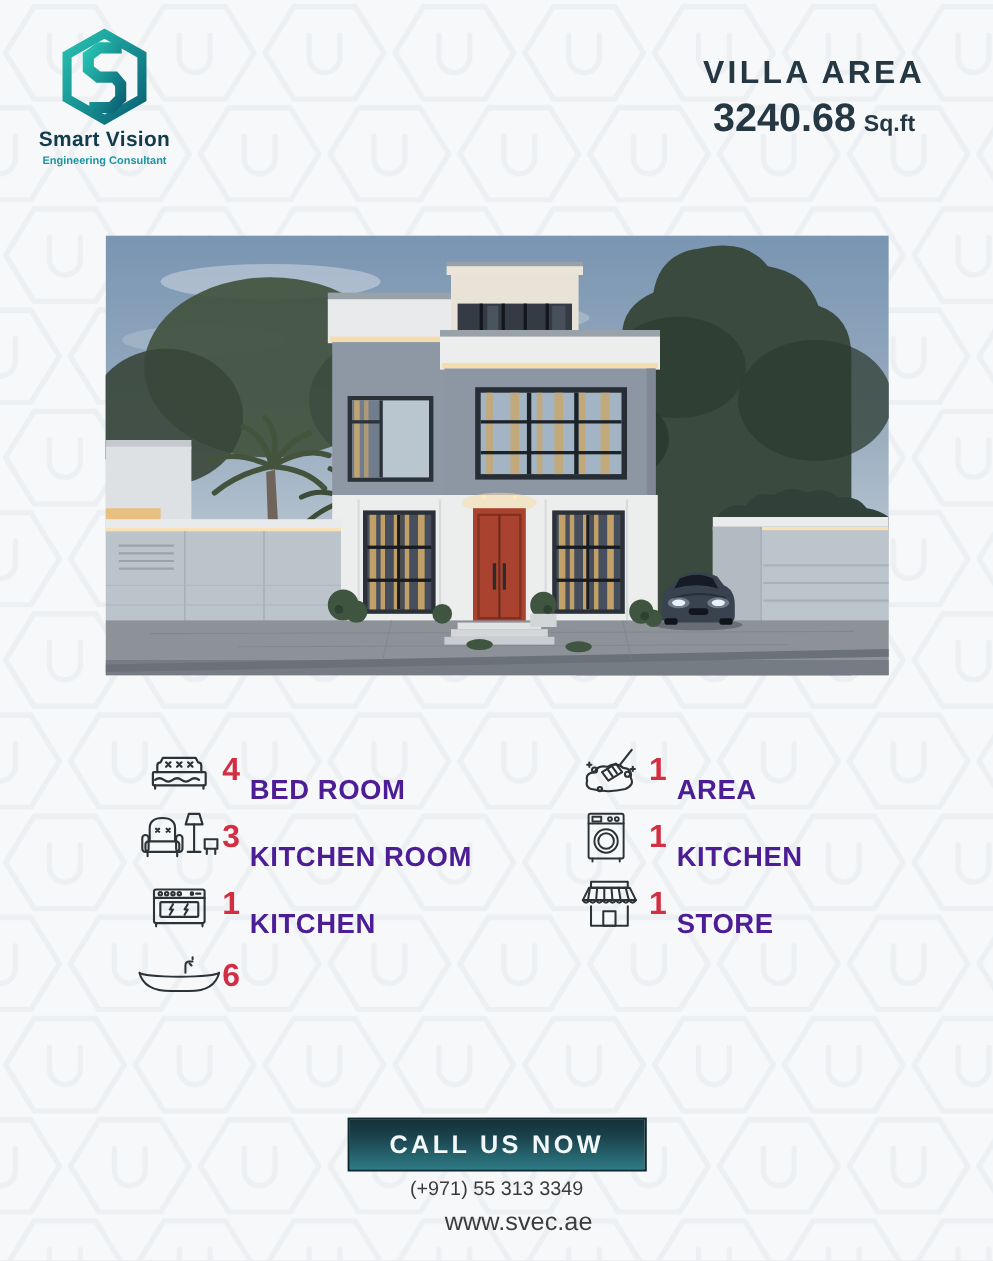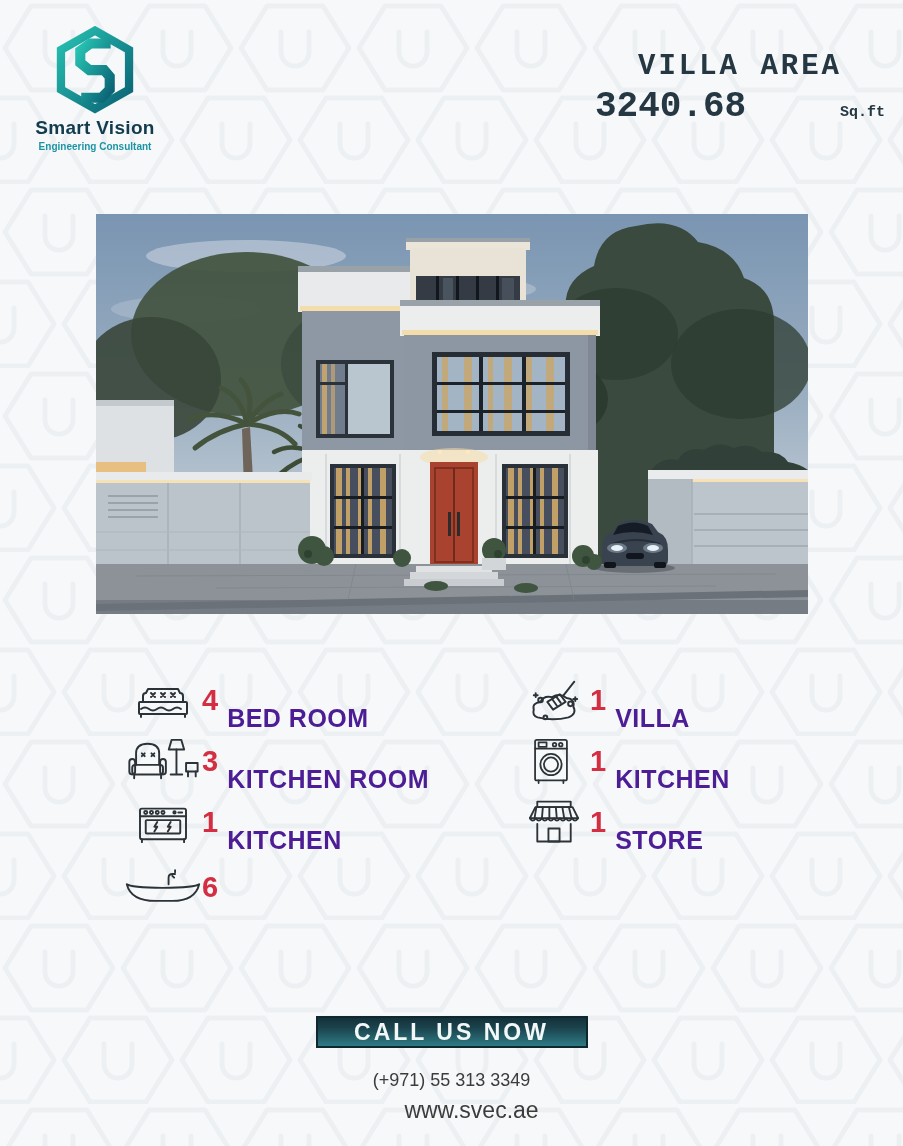--- a/index.html
+++ b/index.html
@@ -8,44 +8,44 @@
   .bg-pattern{position:absolute;left:0;top:0;width:100%;height:100%;}
   .layer{position:absolute;z-index:1;}
 
   
   .logo{left:20px;top:26px;width:150px;text-align:center;}
   .logo svg{width:92px;height:92px;display:block;margin:0 auto;}
   .brand-name{font-size:19px;font-weight:bold;color:#123c4d;letter-spacing:.3px;margin-top:-1px;}
   .brand-tagline{font-size:10px;color:#1c94a3;font-weight:bold;margin-top:2px;}
 
   
-  .villa-area{left:595px;top:50px;width:290px;text-align:center;color:#243742;font-family:Liberation Mono, monospace;}
+  .villa-area{left:595px;top:50px;width:290px;text-align:center;color:#243742;}
   .va-label{font-size:29px;font-weight:bold;letter-spacing:3px;}
-  .va-row{display:flex;align-items:baseline;justify-content:space-between;gap:7px;margin-top:3px;}
+  .va-row{display:flex;align-items:baseline;justify-content:center;gap:7px;margin-top:3px;}
   .va-value{font-size:36px;font-weight:bold;}
-  .va-unit{font-size:15px;font-weight:bold;}
+  .va-unit{font-size:21px;font-weight:bold;}
 
   
   .hero{left:96px;top:214px;width:712px;height:400px;}
   .hero svg{width:100%;height:100%;display:block;}
 
   
   .fcol{display:flex;flex-direction:column;}
   .fcol.left{left:124px;top:676px;}
   .fcol.right{left:524px;top:676px;}
   .frow{display:flex;align-items:center;height:48px;margin-bottom:13px;}
   .frow.last{margin-top:4px;}
   .ficon{width:78px;display:flex;align-items:center;justify-content:center;}
   .fcol.right .ficon{width:66px;justify-content:flex-start;padding-left:4px;box-sizing:border-box;}
   .fnum{font-size:29px;font-weight:bold;color:#d32e42;margin-right:9px;}
   .flabel{font-size:25px;font-weight:bold;color:#4c1d95;letter-spacing:.5px;margin-top:37px;}
   .lineart{stroke:#2c3338;stroke-width:2;fill:none;stroke-linecap:round;stroke-linejoin:round;}
 
   
-  .cta-button{left:50%;top:1016px;transform:translateX(-50%);width:272px;height:32px;
+  .cta-button{left:50%;top:1016px;transform:translateX(-50%);width:272px;height:49px;
       border:2px solid #0f272e;box-sizing:border-box;cursor:pointer;
       background:linear-gradient(180deg,#14313a 0%,#1b434d 35%,#2e7b85 100%);
       color:#f2f7f7;font-size:23px;letter-spacing:3px;font-weight:bold;
       font-family:"Liberation Sans",sans-serif;display:flex;align-items:center;justify-content:center;}
   .phone{left:0;top:1070px;width:100%;text-align:center;font-size:18px;color:#3c3c3c;}
   .website{left:4px;top:1097px;width:100%;text-align:center;font-size:23px;color:#3c3c3c;margin-left:16px;}
 </style>
 </head>
 <body>
 
@@ -372,21 +372,21 @@
           <path d="M20 28 l13 -8 l6 8 l-13 8 z"></path>
           <path d="M25 25 l5 7 M29 22 l5 7"></path>
           <path d="M37 21 l11 -14"></path>
           <circle cx="13" cy="26" r="2.4"></circle>
             <circle cx="44" cy="30" r="2.4"></circle>
             <circle cx="18" cy="44" r="2"></circle>
           <path d="M8 19 v4 M6 21 h4 M49 23 v4 M47 25 h4"></path>
         </svg>
       </span>
       <span class="fnum">1</span>
-      <span class="flabel">VILLA</span>
+      <span class="flabel">AREA</span>
     </div>
     <div class="frow">
       <span class="ficon">
         <svg width="46" height="52" viewBox="0 0 52 56" class="lineart">
           <rect x="8" y="4" width="36" height="46" rx="2"></rect>
           <line x1="8" y1="14" x2="44" y2="14"></line>
           <rect x="12" y="7" width="9" height="5"></rect>
           <circle cx="30" cy="9.5" r="2"></circle>
             <circle cx="37" cy="9.5" r="2"></circle>
           <circle cx="26" cy="32" r="12"></circle>

